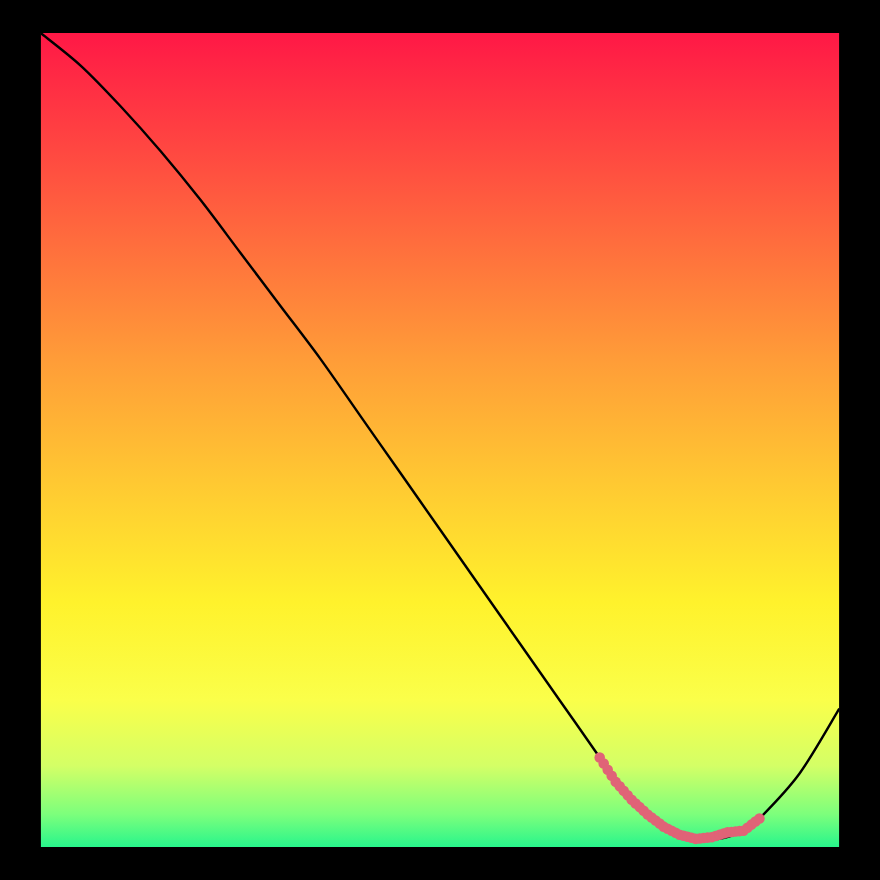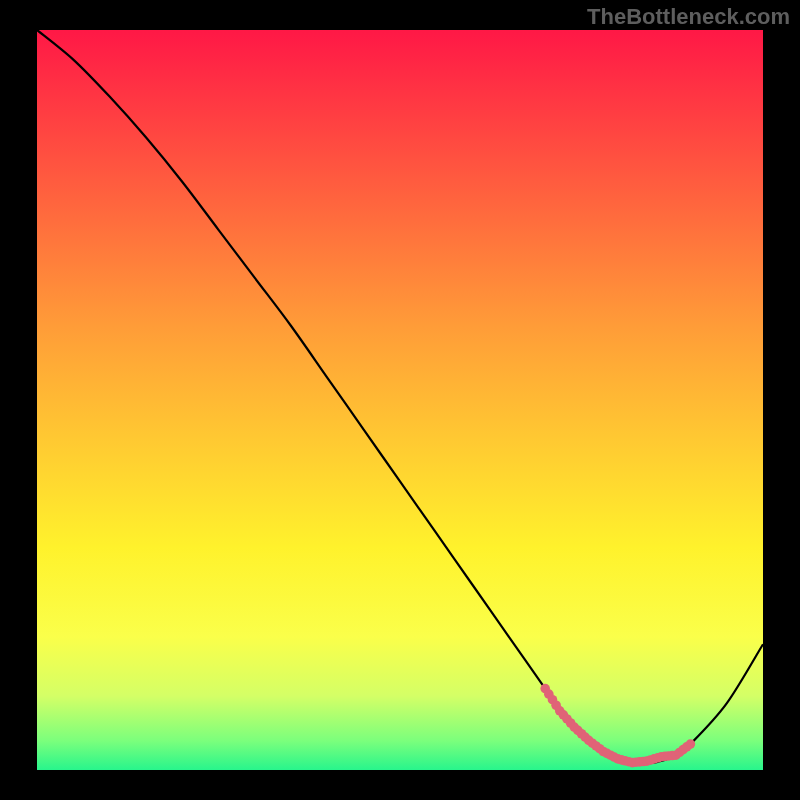--- a/index.html
+++ b/index.html
@@ -33,21 +33,20 @@
     height: 740px;
   }
   svg {
     display: block;
   }
 </style>
 </head>
 <body>
 
 <div class="container">
-  <div class="attribution">TheBottleneck.com</div>
   <div class="plot-area">
     <svg id="chart-svg" width="726" height="740" viewBox="0 0 726 740">
       <defs>
         <linearGradient id="bg-grad" x1="0" y1="0" x2="0" y2="1">
             <stop offset="0%" stop-color="#ff1846"></stop>
             <stop offset="20%" stop-color="#ff5a3f"></stop>
             <stop offset="40%" stop-color="#ff9c38"></stop>
             <stop offset="55.00000000000001%" stop-color="#ffc832"></stop>
             <stop offset="70%" stop-color="#fff22c"></stop>
             <stop offset="82%" stop-color="#faff4a"></stop>

